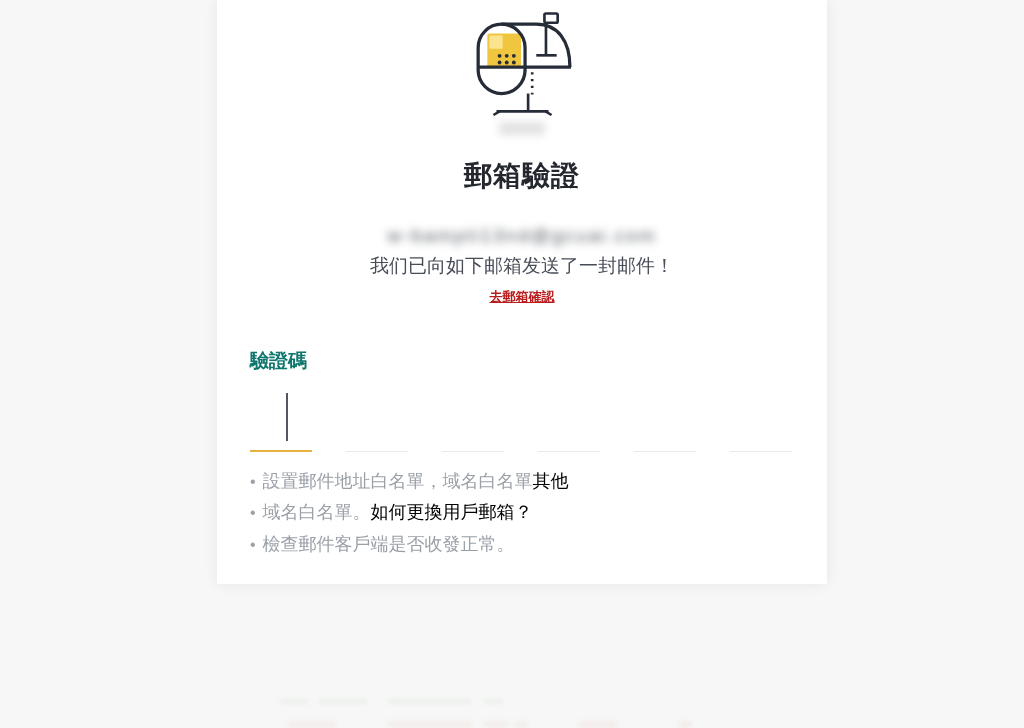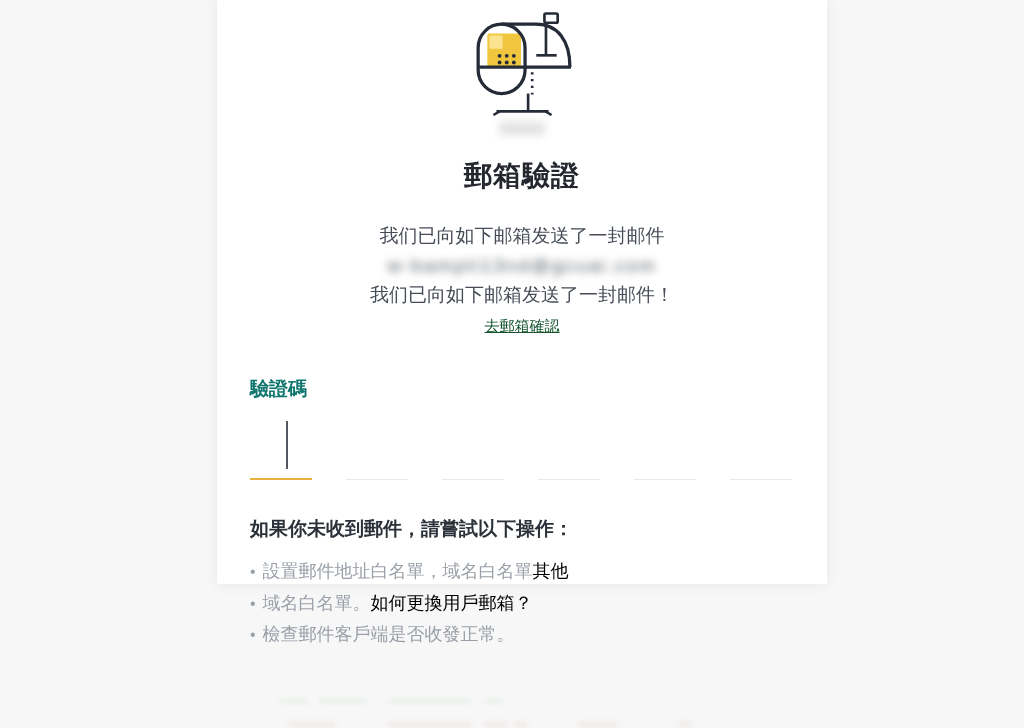--- a/index.html
+++ b/index.html
@@ -25,21 +25,21 @@
     margin-top:22px; text-align:center;
     font-size:28px; font-weight:bold; color:#24272e; letter-spacing:1px;
   }
   
   .message { margin-top:26px; text-align:center; font-size:19px; line-height:29.5px; color:#474d57; }
   .message .email {
     display:inline-block; filter:blur(4px); color:#565b63;
     font-size:19px; letter-spacing:2px;
   }
   .message a.go-link {
-    color:#14532d; text-decoration:underline; cursor:pointer; font-size:15px;
+    color:#b91c1c; text-decoration:underline; cursor:pointer; font-size:13px;font-weight:bold;
   }
   
   .code-label { margin-top:36px; font-size:19px; font-weight:bold; color:#0f766e; }
   .code-row { margin-top:12px; display:flex; gap:34px; }
   .code-box {
     width:62px; height:66px; position:relative;
     border-bottom:1px solid #e9e9e9;
   }
   .code-box.active { border-bottom:2px solid #e8b23c; }
   .caret {
@@ -94,40 +94,38 @@
       <path d="M 35 97.5 H 86" stroke="#262b38" stroke-width="2.8"></path>
       <path d="M 38 97.5 L 32 101 M 83 97.5 L 89 101" stroke="#262b38" stroke-width="2.4"></path>
     </svg>
   </div>
 
   <div class="blur-caption"></div>
 
   <div class="title">郵箱驗證</div>
 
   <div class="message">
-    <div>我们已向如下邮箱发送了一封邮件</div>
     <div><span class="email">w-bampti13nd@gcuai.com</span></div>
     <div>我们已向如下邮箱发送了一封邮件！</div>
     <div><a class="go-link">去郵箱確認</a></div>
   </div>
 
   <div class="code-label">驗證碼</div>
 
   <div class="code-row" id="code-row">
       <div class="code-box active">
         <div class="caret"></div>
       </div>
       <div class="code-box"></div>
       <div class="code-box"></div>
       <div class="code-box"></div>
       <div class="code-box"></div>
       <div class="code-box"></div>
     </div>
 
-  <div class="help-heading">如果你未收到郵件，請嘗試以下操作：</div>
 
   <ul class="help-list" id="help-list">
       <li><span class="bullet">•</span><span>設置郵件地址白名單，域名白名單</span><a class="inline-link">其他</a></li>
       <li><span class="bullet">•</span><span>域名白名單。</span><a class="inline-link">如何更換用戶郵箱？</a></li>
       <li><span class="bullet">•</span><span>檢查郵件客戶端是否收發正常。</span></li>
     </ul>
 
 </div>
 
 <div class="blob g" style="left:279px; top:699px; width:30px; height:5px;"></div>

